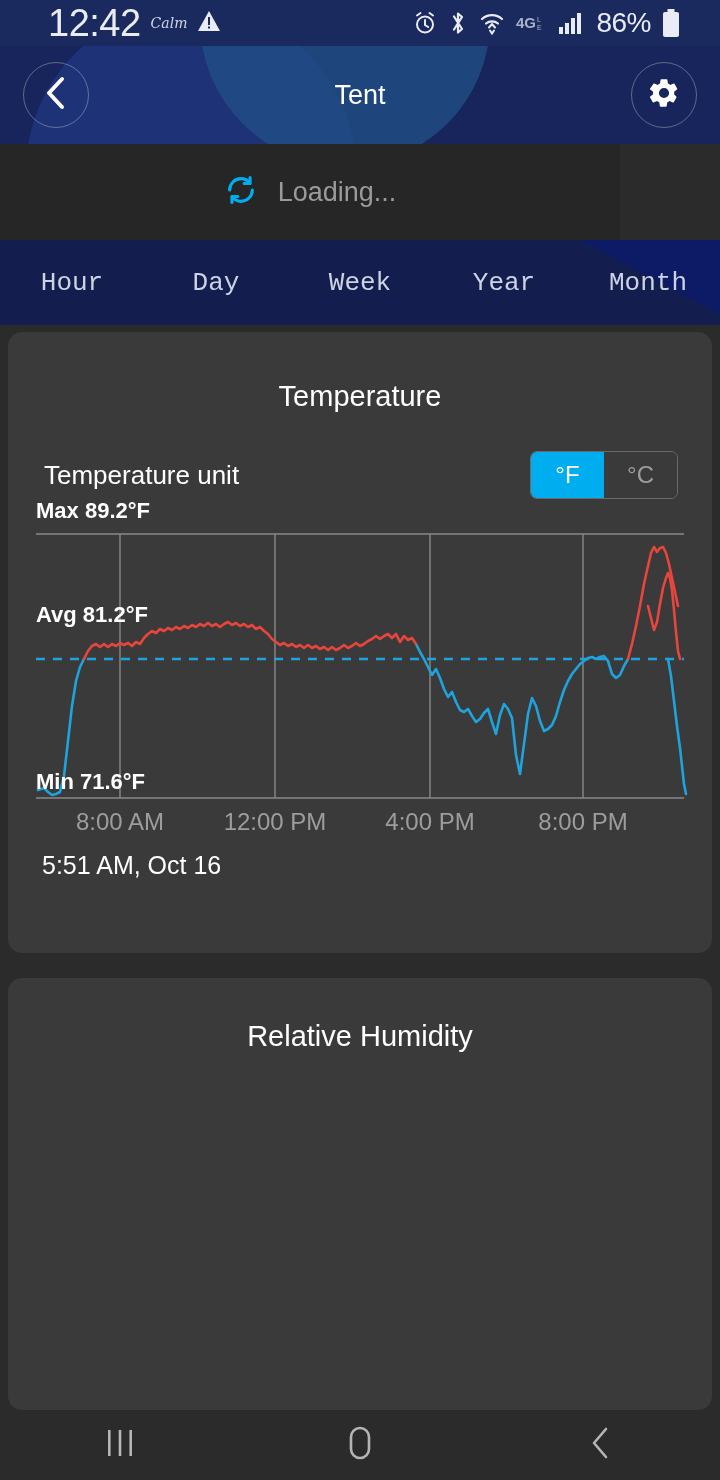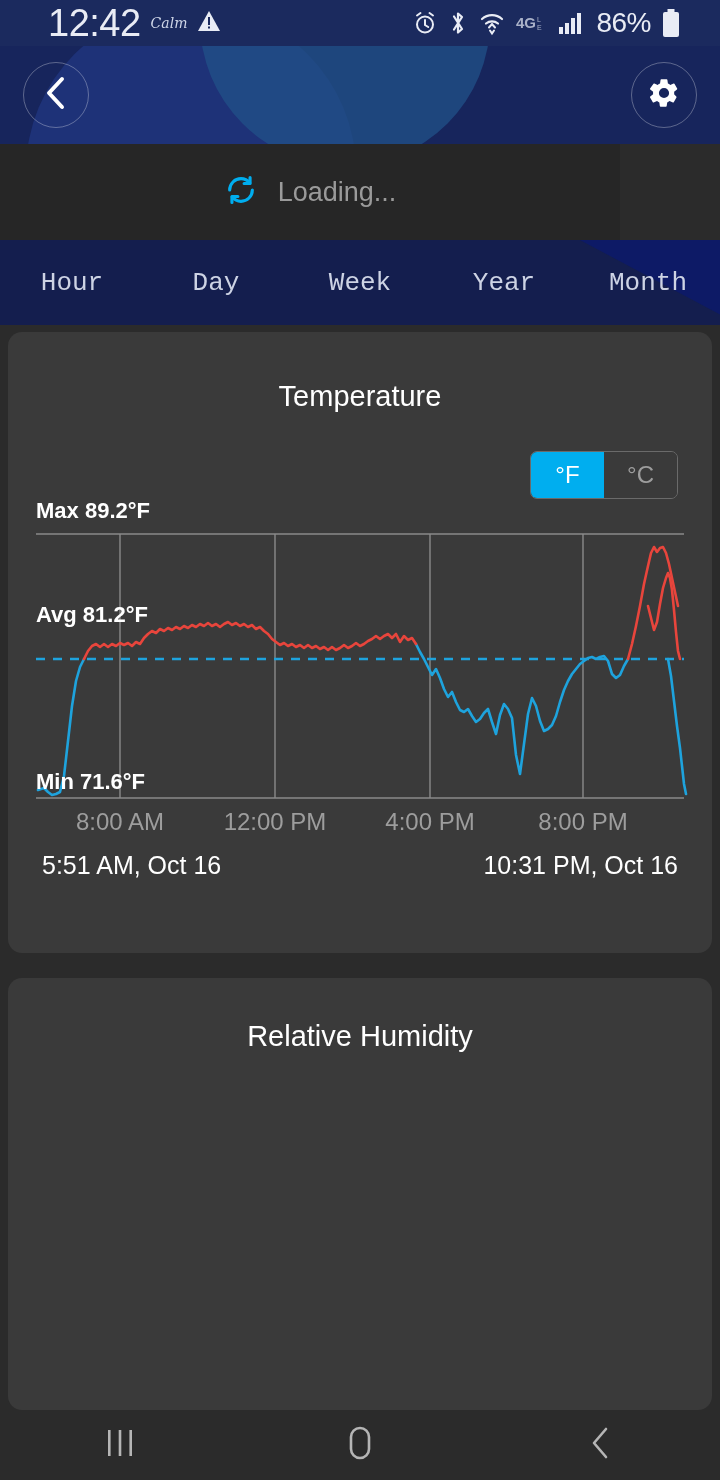--- a/index.html
+++ b/index.html
@@ -204,20 +204,21 @@
   <div class="deco deco1"></div>
   <div class="deco deco2"></div>
   <div class="appbar-inner">
     <div class="circ-btn circ-left">
       <span>
         <svg width="26" height="34" viewBox="0 0 26 34">
             <path d="M19 3 L6 17 L19 31" fill="none" stroke="#ffffff" stroke-width="4" stroke-linecap="round" stroke-linejoin="round"></path>
           </svg>
       </span>
     </div>
+    <div class="appbar-title">Tent</div>
     <div class="circ-btn circ-right">
       <span>
         <svg width="34" height="34" viewBox="0 0 24 24">
             <path fill="#ffffff" d="M19.14 12.94a7.07 7.07 0 0 0 .06-.94 7.07 7.07 0 0 0-.06-.94l2.03-1.58a.5.5 0 0 0 .12-.62l-1.92-3.32a.5.5 0 0 0-.6-.22l-2.39.96a7.3 7.3 0 0 0-1.62-.94l-.36-2.54a.5.5 0 0 0-.5-.42h-3.84a.5.5 0 0 0-.5.42l-.36 2.54c-.58.24-1.12.56-1.62.94l-2.39-.96a.5.5 0 0 0-.6.22L2.17 8.86a.5.5 0 0 0 .12.62l2.03 1.58a7.2 7.2 0 0 0 0 1.88l-2.03 1.58a.5.5 0 0 0-.12.62l1.92 3.32c.12.22.38.3.6.22l2.39-.96c.5.38 1.04.7 1.62.94l.36 2.54c.04.24.25.42.5.42h3.84c.25 0 .46-.18.5-.42l.36-2.54c.58-.24 1.12-.56 1.62-.94l2.39.96c.22.08.48 0 .6-.22l1.92-3.32a.5.5 0 0 0-.12-.62zM12 15.6A3.6 3.6 0 1 1 12 8.4a3.6 3.6 0 0 1 0 7.2z"></path>
           </svg>
       </span>
     </div>
   </div>
 </div>
 
@@ -242,20 +243,21 @@
     <div class="tab">Week</div>
     <div class="tab">Year</div>
     <div class="tab">Month</div>
   </div>
 </div>
 
 <div class="card" id="card-temp">
   <div class="card-title">Temperature</div>
 
   <div class="unit-row">
+    <span class="unit-label">Temperature unit</span>
     <div class="toggle">
       <div class="seg seg-on">°F</div>
       <div class="seg seg-off">°C</div>
     </div>
   </div>
 
   <div class="chart" id="chart-temp">
     <div class="stat" style="top:-28px;">Max 89.2°F</div>
     <div class="stat" style="top:76px;">Avg 81.2°F</div>
     <div class="stat" style="top:243px;">Min 71.6°F</div>
@@ -294,21 +296,20 @@
 
     <div class="xlabels" style="top:282px;">
       <span class="xlabel" style="left:112px;">8:00 AM</span>
       <span class="xlabel" style="left:267px;">12:00 PM</span>
       <span class="xlabel" style="left:422px;">4:00 PM</span>
       <span class="xlabel" style="left:575px;">8:00 PM</span>
     </div>
 
     <div class="range-row" style="top:325px;">
       <span>5:51 AM,  Oct 16</span>
-      <span>10:31 PM,  Oct 16</span>
     </div>
   </div>
 </div>
 
 <div class="card" id="card-hum">
   <div class="card-title">Relative Humidity</div>
 
 </div>
 
 <div class="navbar">

